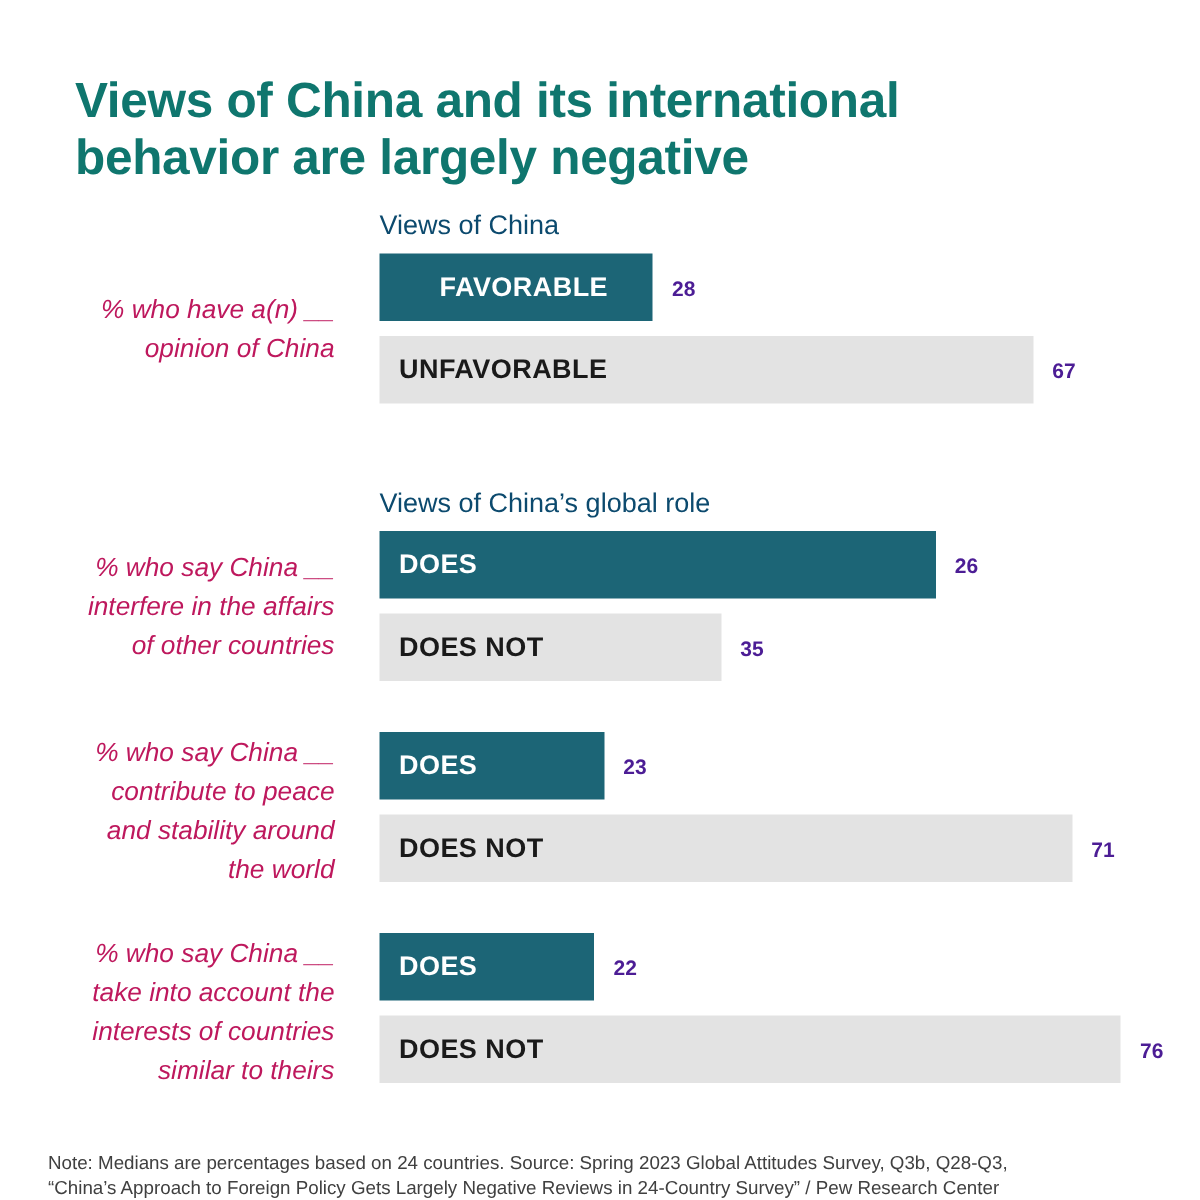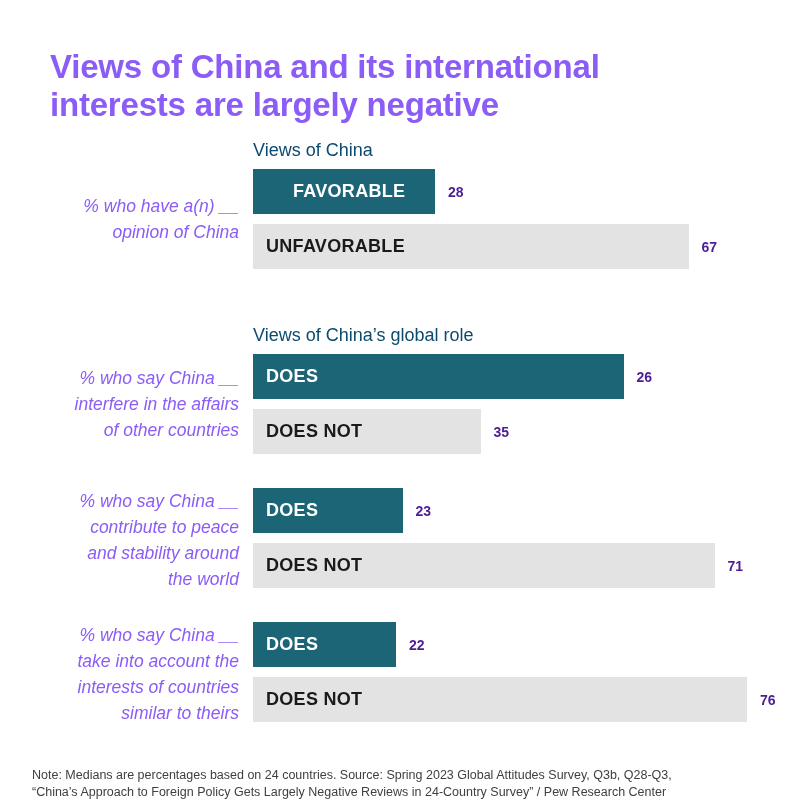--- a/index.html
+++ b/index.html
@@ -12,46 +12,46 @@
     color: #111;
     overflow: hidden;
   }
   .title {
     position: absolute;
     left: 50px;
     top: 26px;
     font-size: 33px;
     line-height: 38px;
     font-weight: bold;
-    color: #8b5cf6;
+    color: #0f766e;
     letter-spacing: -0.2px;
   }
   .group {
     position: absolute;
     left: 0;
     right: 0;
     display: flex;
     align-items: stretch;
   }
   .g1 { top: 139px; }
   .g2 { top: 324px; }
   .g3 { top: 488px; }
   .g4 { top: 622px; }
   .side {
     flex: 0 0 253px;
     box-sizing: border-box;
-    padding-right: 14px;
+    padding-right: 30px;
     display: flex;
     flex-direction: column;
     justify-content: center;
     text-align: right;
     font-style: italic;
     font-size: 17.5px;
     line-height: 26px;
-    color: #8b5cf6;
+    color: #be185d;
   }
   .side.has-header { padding-top: 30px; }
   .bars { flex: 1 1 auto; }
   .gheader {
     font-size: 18px;
     line-height: 22px;
     color: #0c4a6e;
     margin-bottom: 8px;
     height: 22px;
   }
@@ -97,21 +97,21 @@
     color: #404040;
   }
 </style>
 </head>
 <body>
 
 <div class="page">
 
   <h1 class="title">
       <div>Views of China and its international</div>
-      <div>interests are largely negative</div>
+      <div>behavior are largely negative</div>
     </h1>
 
   <section class="group g1">
     <div class="side has-header">
       <span>% who have a(n) __</span>
       <span>opinion of China</span>
     </div>
     <div class="bars">
       <div class="gheader">Views of China</div>
       <div class="barrow">

